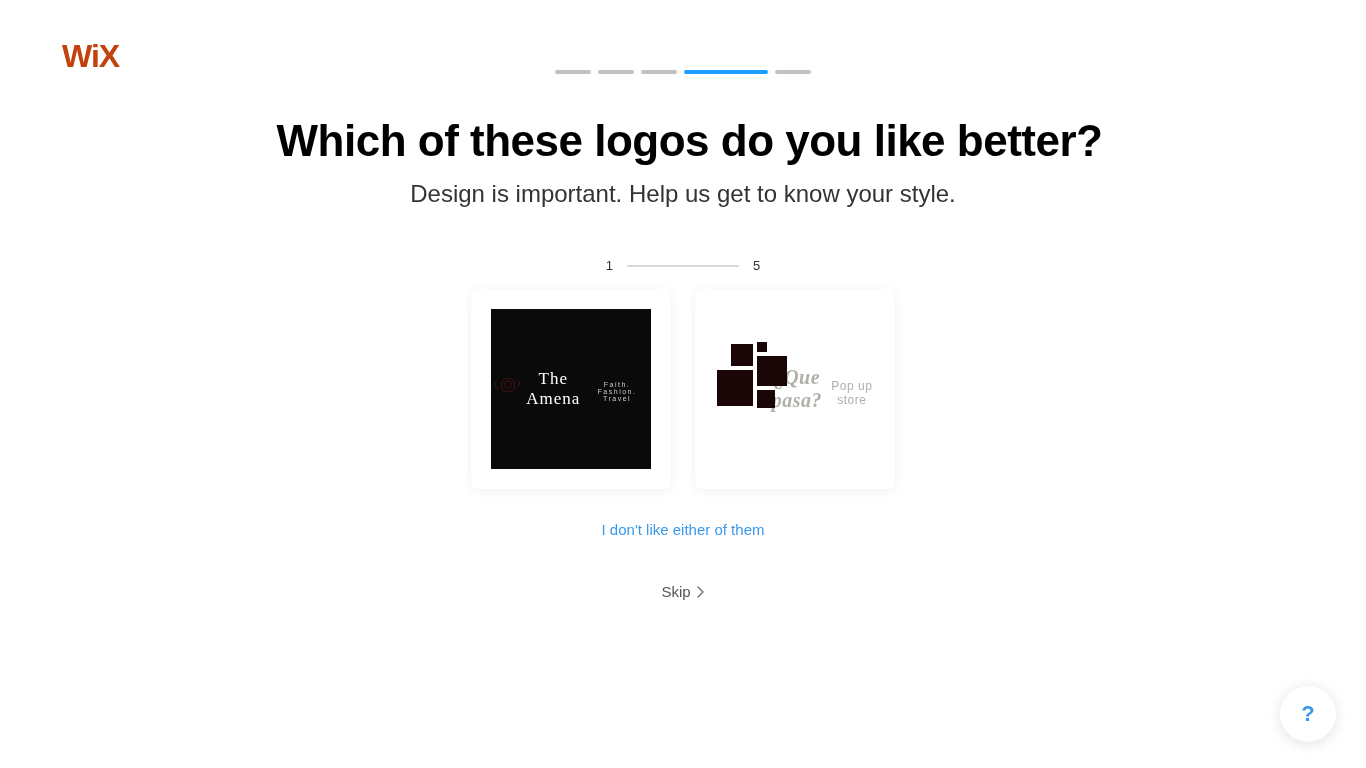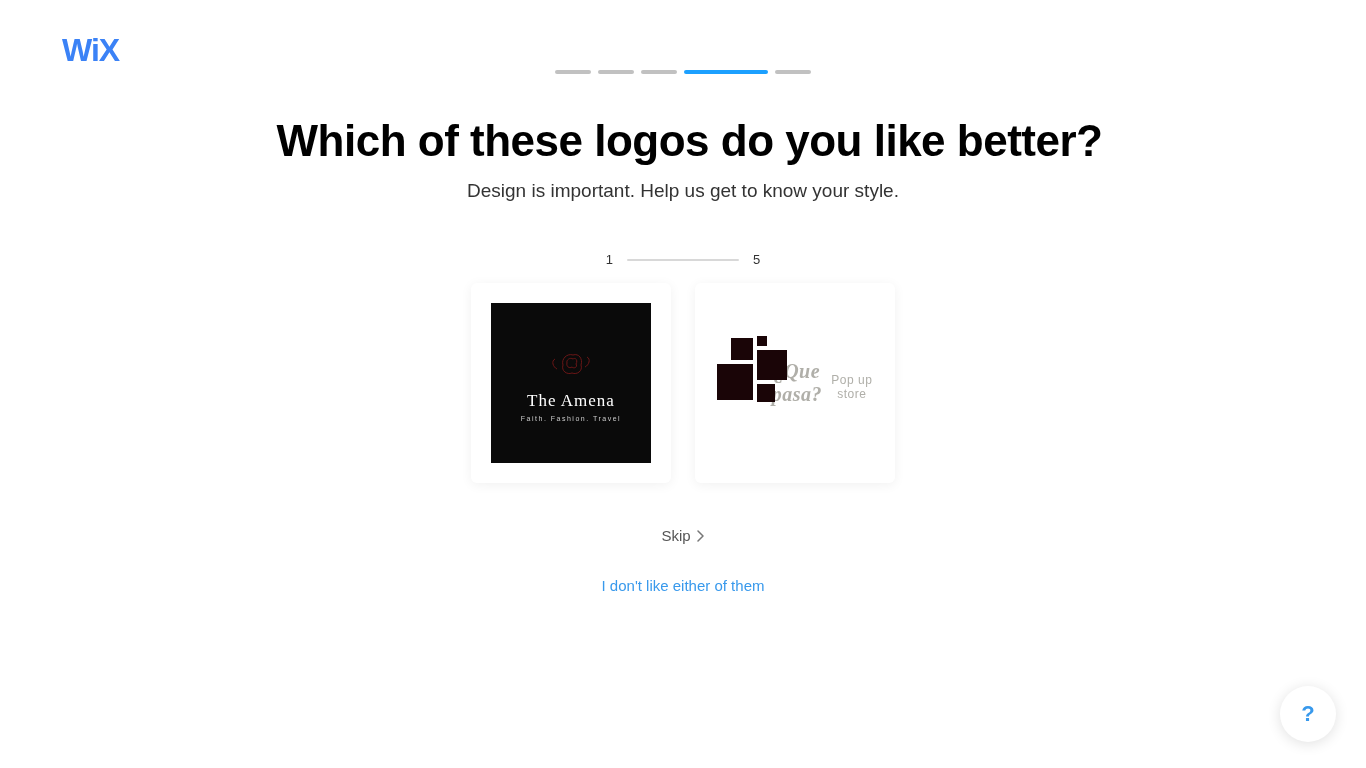--- a/index.html
+++ b/index.html
@@ -10,26 +10,26 @@
     body {
       font-family: -apple-system, BlinkMacSystemFont, "Helvetica Neue", Helvetica, Arial, sans-serif;
       background: #ffffff;
       width: 1366px;
       height: 768px;
       position: relative;
       overflow: hidden;
     }
     .logo {
       position: absolute;
-      top: 32px;
+      top: 38px;
       left: 62px;
       font-weight: 900;
       font-size: 32px;
       letter-spacing: -1px;
-      color: #3b82f6;
+      color: #c2410c;
     }
     .progress-bar {
       display: flex;
       justify-content: center;
       gap: 7px;
       padding-top: 70px;
     }
     .progress-segment {
       height: 4px;
       border-radius: 2px;
@@ -45,21 +45,21 @@
       margin-top: 42px;
     }
     .title {
       font-size: 44px;
       font-weight: 900;
       letter-spacing: -0.5px;
       color: #000;
       padding-left: 13px;
     }
     .subtitle {
-      font-size: 19px;
+      font-size: 24px;
       color: #333;
       margin-top: 14px;
       font-weight: 400;
     }
     .step-indicator {
       display: flex;
       justify-content: center;
       align-items: center;
       gap: 14px;
       margin-top: 50px;
@@ -90,21 +90,21 @@
       display: flex;
       align-items: center;
       justify-content: center;
       padding: 18px;
     }
     .logo-a {
       width: 160px;
       height: 160px;
       background: #0a0a0a;
       display: flex;
-      flex-direction: column;
+      flex-direction: row;
       align-items: center;
       justify-content: center;
       color: #fff;
     }
     .logo-a-rose {
       margin-bottom: 8px;
     }
     .logo-a-title {
       font-family: Georgia, 'Times New Roman', serif;
       font-size: 17px;
@@ -228,26 +228,26 @@
           <div class="blk" style="left:2px; top:28px; width:36px; height:36px;"></div>
           <div class="blk" style="left:42px; top:48px; width:18px; height:18px;"></div>
         </div>
         <div class="logo-b-title">¿Que pasa?</div>
         <div class="logo-b-sub">Pop up store</div>
       </div>
     </div>
   </div>
 
   <div>
+    <a class="dislike-link">I don't like either of them</a>
+  </div>
+
+  <div>
     <a class="skip">
       <span>Skip</span>
       <svg width="8" height="12" viewBox="0 0 8 12">
         <path d="M1 1 L6 6 L1 11" fill="none" stroke="#777" stroke-width="1.5" stroke-linecap="round" stroke-linejoin="round"></path>
       </svg>
     </a>
   </div>
-
-  <div>
-    <a class="dislike-link">I don't like either of them</a>
-  </div>
 </div>
 
 <div class="help-btn">?</div>
 
 </body></html>

